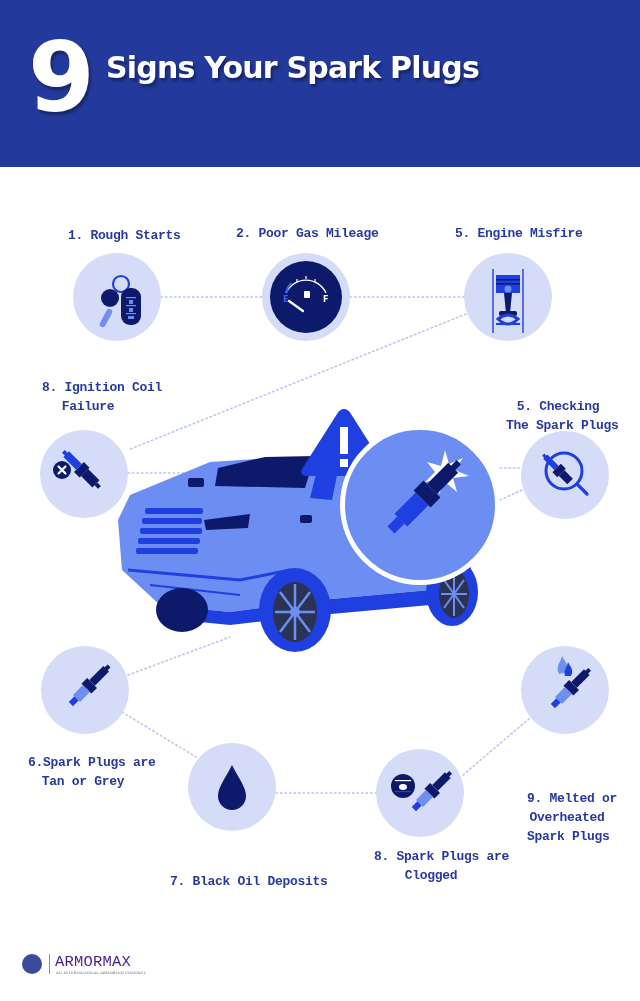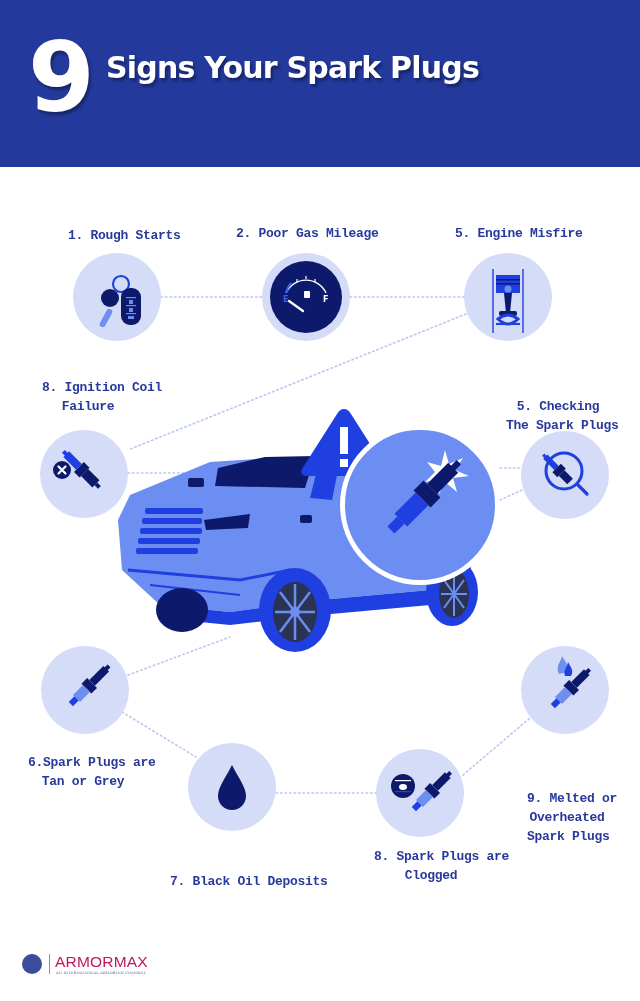--- a/index.html
+++ b/index.html
@@ -51,22 +51,22 @@
 
   .warning { position: absolute; left: 298px; top: 405px; width: 92px; height: 74px; }
 
   .logo { position: absolute; left: 22px; top: 953px; height: 24px; width: 150px; }
   .logo .globe {
     position: absolute; left: 0; top: 1px; width: 20px; height: 20px; border-radius: 50%;
     background: #3b4c9a;
   }
   .logo .sep { position: absolute; left: 27px; top: 1px; width: 1px; height: 20px; background: #8a8fa8; }
   .logo .name {
-    position: absolute; left: 33px; top: 0px; font-family: Liberation Sans, sans-serif;
-    font-size: 15.5px; color: #be185d; letter-spacing: 0.2px; line-height: 18px;
+    position: absolute; left: 33px; top: 0px; font-family: Liberation Mono, monospace;
+    font-size: 15.5px; color: #4c1d95; letter-spacing: 0.2px; line-height: 18px;
   }
   .logo .sub {
     position: absolute; left: 34px; top: 18px; font-family: "DejaVu Serif", serif;
     font-size: 3.6px; color: #5a5f70; letter-spacing: 0.2px; white-space: nowrap; text-transform: uppercase;
   }
 </style>
 </head>
 <body>
 
 <div class="header">

